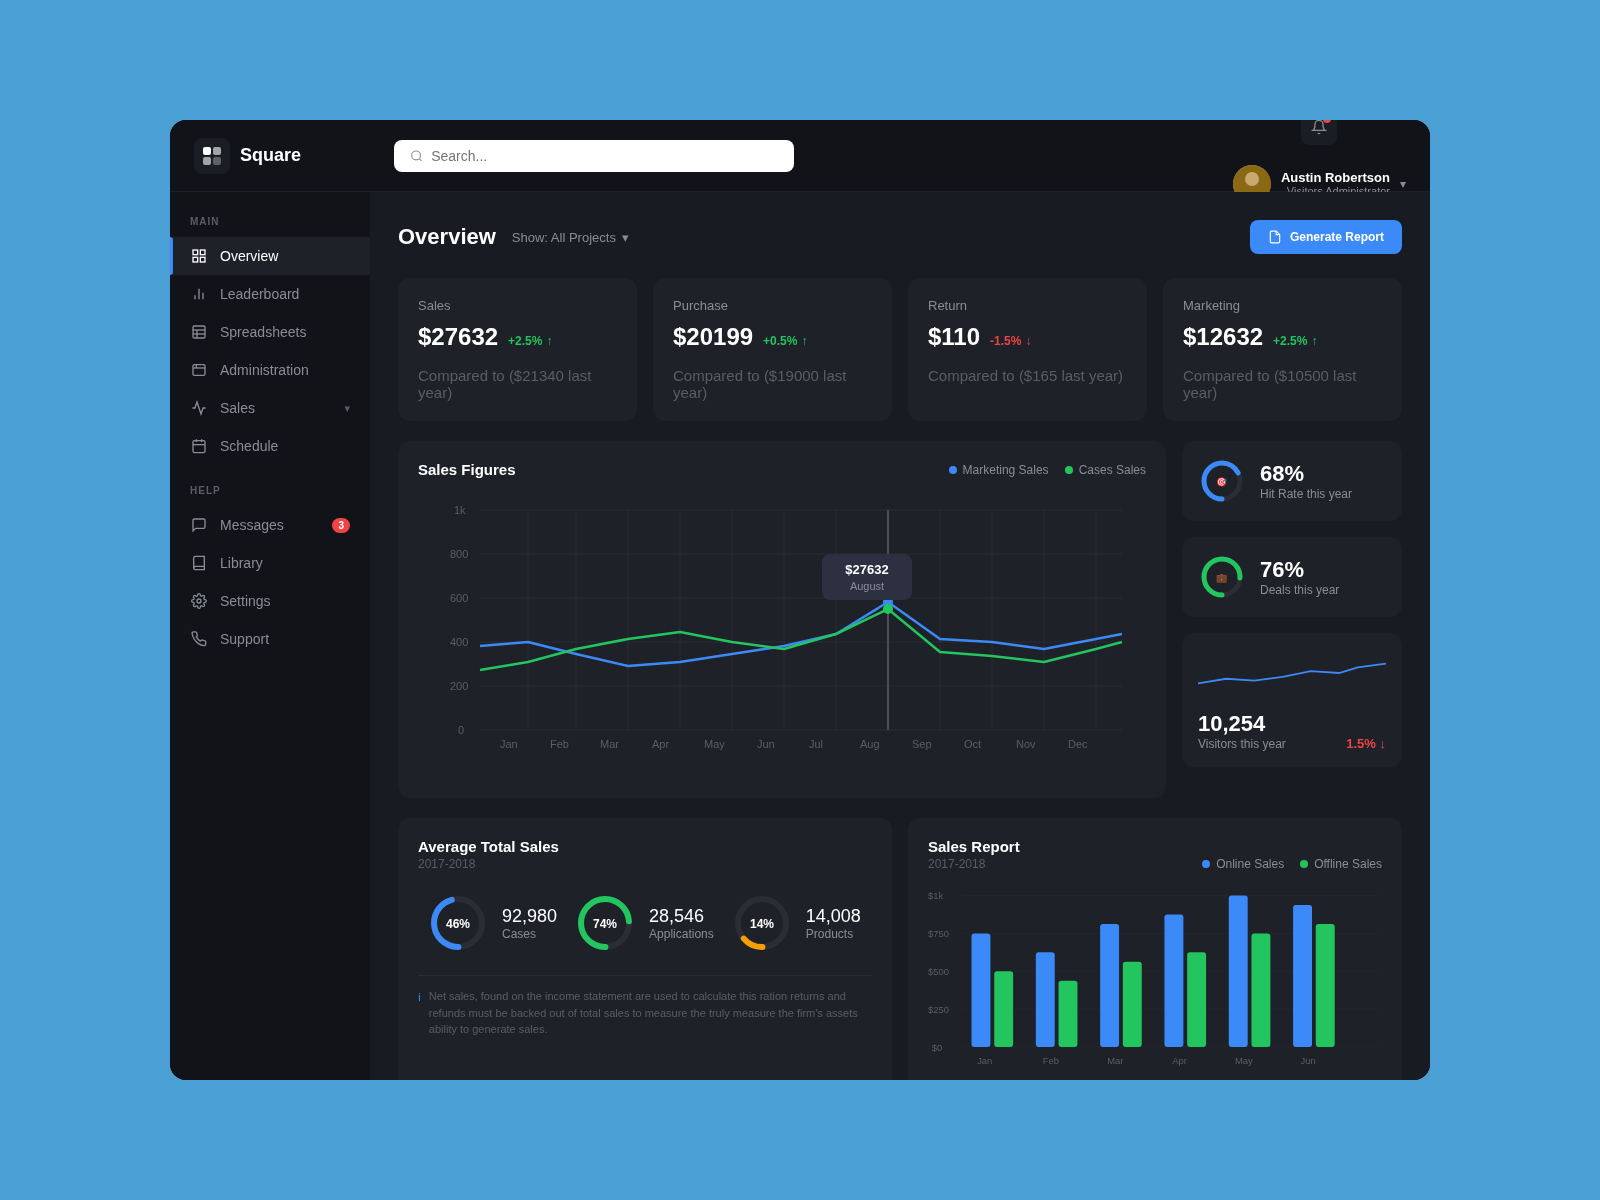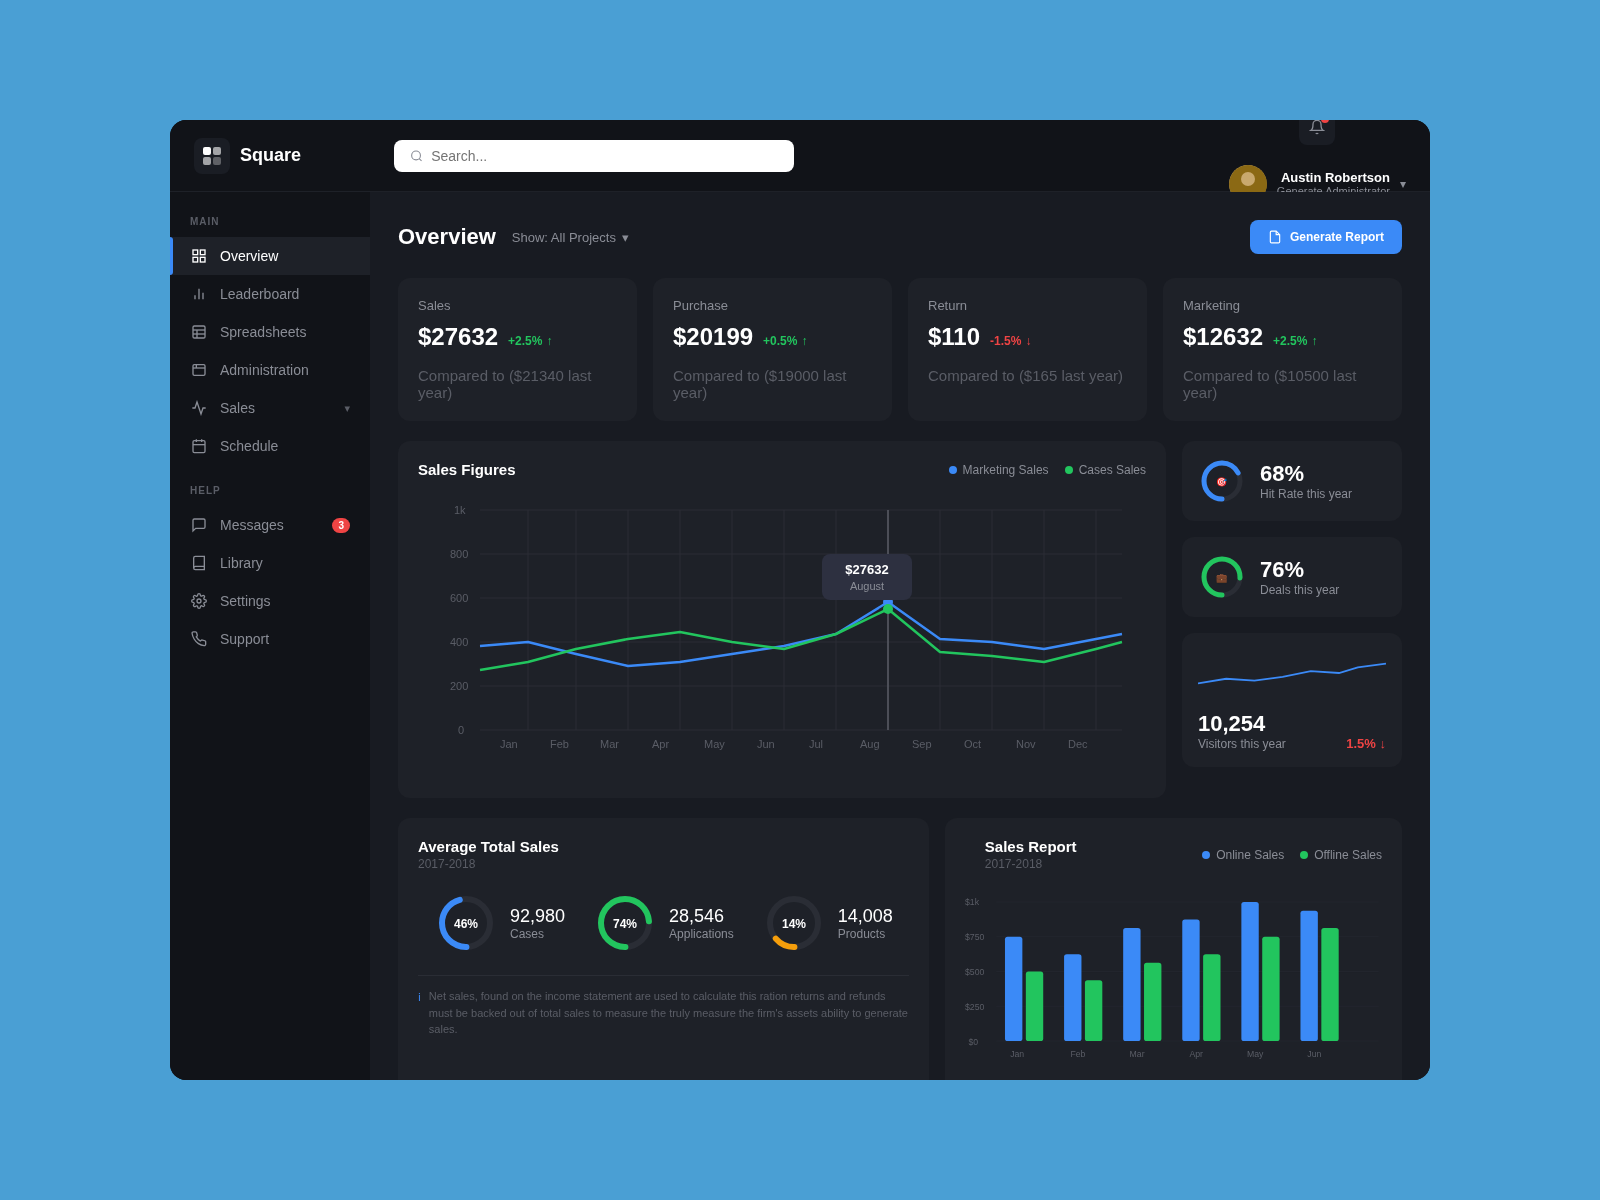--- a/index.html
+++ b/index.html
@@ -335,22 +335,22 @@
       border-radius: 12px;
       padding: 20px;
     }
     .bottom-card-title { color: #fff; font-size: 15px; font-weight: 600; }
     .bottom-card-subtitle { color: #5a5d66; font-size: 12px; margin-top: 2px; }
 
     
     .donut-row {
       display: flex;
       align-items: flex-start;
-      gap: 28px;
-      margin: 20px 16px;
+      gap: 16px;
+      margin: 20px 8px;
     }
     .donut-item {
       display: flex;
       align-items: center;
       gap: 12px;
     }
     .donut-value { color: #fff; font-size: 18px; font-weight: 400; }
     .donut-label { color: #8a8d96; font-size: 12px; }
 
     
@@ -404,21 +404,21 @@
       <div class="user-area">
         <div class="user-avatar">
           <svg width="38" height="38" viewBox="0 0 38 38">
             <circle cx="19" cy="19" r="19" fill="#8b6914"></circle>
             <circle cx="19" cy="14" r="7" fill="#c9a96e"></circle>
             <ellipse cx="19" cy="34" rx="12" ry="8" fill="#8b6914"></ellipse>
           </svg>
         </div>
         <div class="user-info">
           <div class="user-name">Austin Robertson</div>
-          <div class="user-role">Generate Administrator</div>
+          <div class="user-role">Visitors Administrator</div>
         </div>
         <span class="user-chevron">▾</span>
       </div>
     </div>
   </div>
 
   <div class="main-layout">
 
     <div class="sidebar">
 
@@ -766,21 +766,21 @@
             </div>
           </div>
 
           <div class="info-note">
             <span class="info-note-icon">ℹ</span>
             <span>Net sales, found on the income statement are used to calculate this ration returns and refunds must be backed out of total sales to measure the truly measure the firm's assets ability to generate sales.</span>
           </div>
         </div>
 
         <div class="bottom-card">
-          <div style="display:flex;align-items:center;justify-content:space-between;margin-bottom:4px;margin-left:20px;">
+          <div style="display:flex;align-items:flex-end;justify-content:space-between;margin-bottom:4px;">
             <div>
               <div class="bottom-card-title">Sales Report</div>
               <div class="bottom-card-subtitle">2017-2018</div>
             </div>
             <div class="chart-legend">
               <div class="legend-item">
                 <div class="legend-dot" style="background:#3b8af7;"></div>
                 <span>Online Sales</span>
               </div>
               <div class="legend-item">

